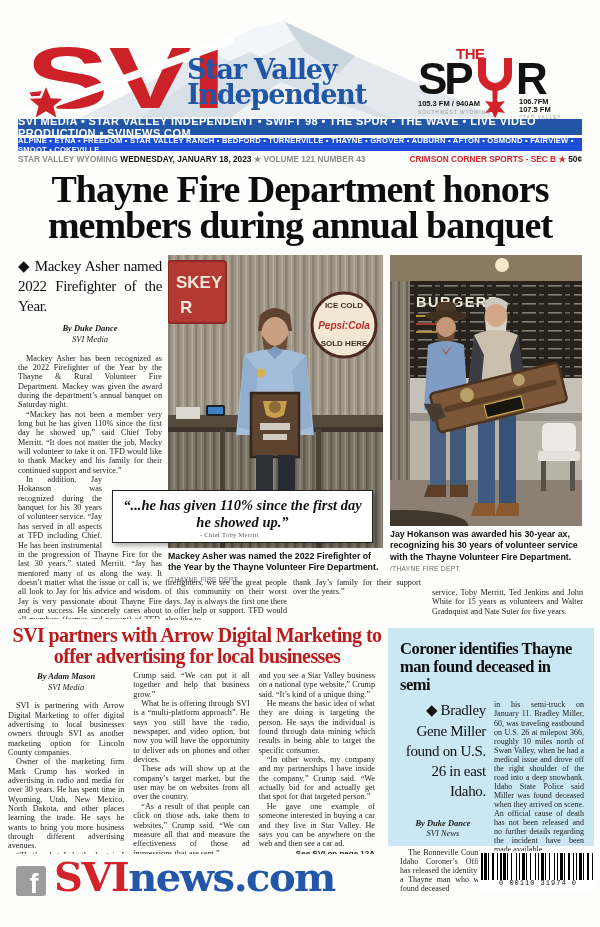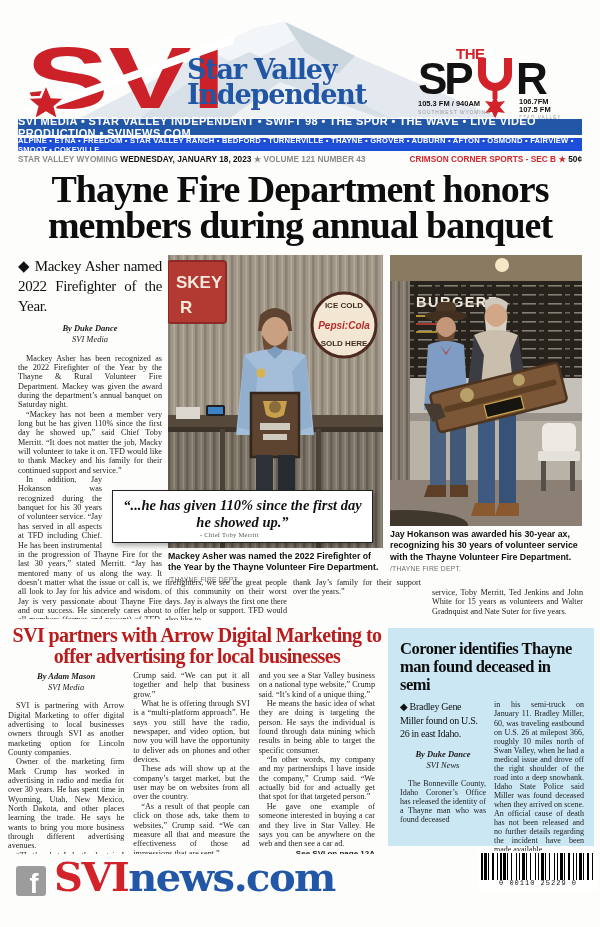--- a/index.html
+++ b/index.html
@@ -62,21 +62,21 @@
   .jump{font-family:"Liberation Sans",sans-serif;font-weight:bold;font-size:8px;text-align:right;
         text-indent:0 !important;}
 
   
   #s3-box{left:388px;top:628px;width:206px;height:218px;background:#cbe7f4;box-sizing:border-box;
           padding:12px 10px 0 12px;}
   #s3-head{font-weight:bold;font-size:16.5px;line-height:1.08;letter-spacing:-.5px;color:#0d0d0d;margin:0 0 7px 0;}
   #s3-cols{display:flex;gap:8px;}
   #s3-col1{width:86px;flex:none;}
   #s3-col2{flex:1;overflow:hidden;}
-  #s3-box .subhead{font-size:10px;line-height:1.35;margin-bottom:8px;}
+  #s3-box .subhead{font-size:15px;line-height:1.35;margin-bottom:16px;text-align:right;}
   #s3-box .body-txt{font-size:8px;line-height:1.13;}
 
   
   #fb-icon{left:16px;top:866px;width:30px;height:30px;background:#9c9c9c;border-radius:3px;
            display:flex;align-items:flex-end;justify-content:center;overflow:hidden;}
   #fb-icon span{color:#fff;font-family:"Liberation Sans",sans-serif;font-weight:bold;font-size:27px;
                 line-height:.85;transform:translateX(3px);}
   #site{left:54px;top:857px;font-family:"DejaVu Serif",serif;font-weight:bold;font-size:40px;
         letter-spacing:-1.5px;line-height:1;}
   #site .r{color:#d2232a;} #site .b{color:#2257a7;}
@@ -358,16 +358,16 @@
   </div>
 
   <div id="fb-icon" class="abs">
     <span>f</span>
   </div>
   <div id="site" class="abs">
     <span class="r">SVI</span><span class="b">news.com</span>
   </div>
   <div id="barcode" class="abs">
     <div class="bars"></div>
-    <div class="digits">0  00110 25229  0</div>
+    <div class="digits">0  00110 31974  0</div>
   </div>
 
 </div>
 
 </body></html>

